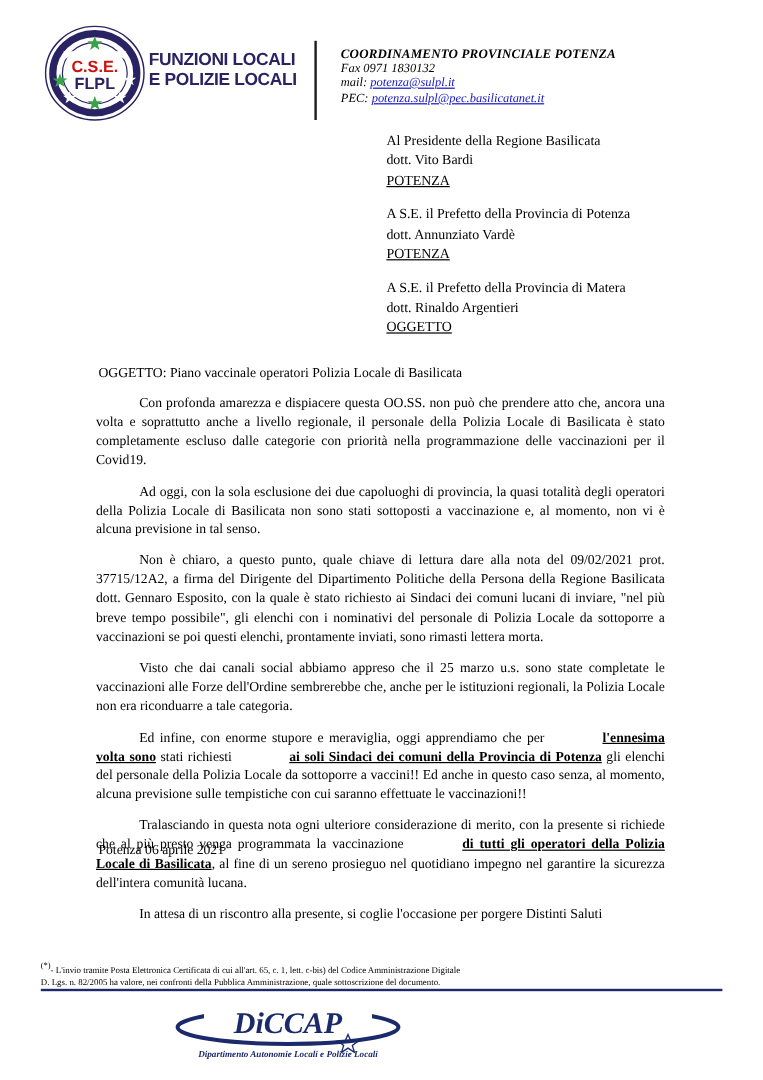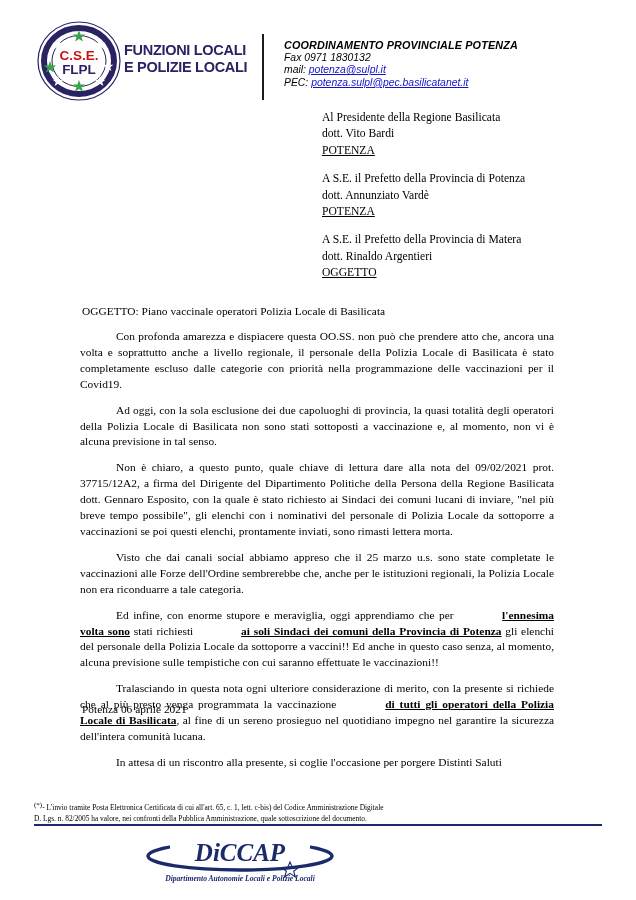--- a/index.html
+++ b/index.html
@@ -60,21 +60,21 @@
     top: 22px;
     width: 2px;
     height: 66px;
     background: #1c1c1c;
   }
 
   .contact-block {
     position: absolute;
     left: 284px;
     top: 27px;
-    font-family: Liberation Sans, sans-serif;
+    font-family: Liberation Serif, serif;
     font-style: italic;
     font-size: 10.4px;
     line-height: 12.6px;
   }
   .contact-title {
     font-weight: bold;
     font-size: 10.8px;
     letter-spacing: 0.15px;
   }
   .contact-line { white-space: nowrap; }

